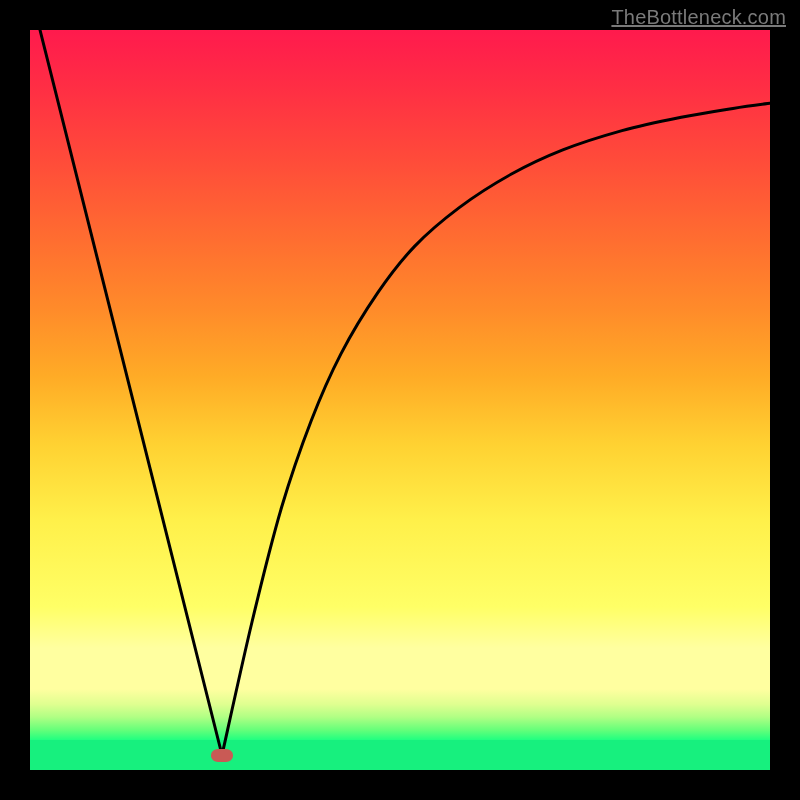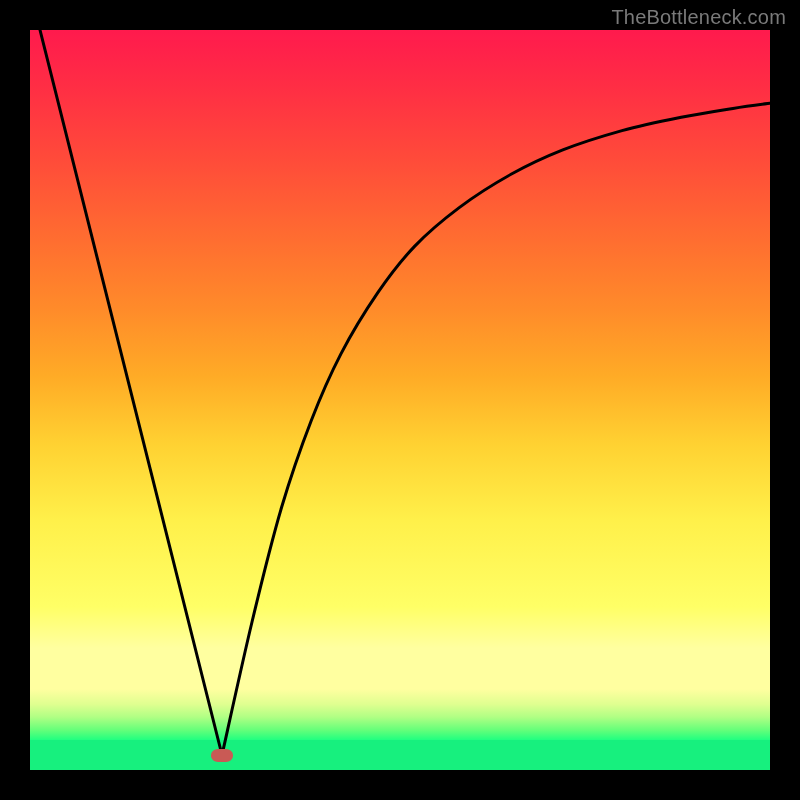--- a/index.html
+++ b/index.html
@@ -94,20 +94,21 @@
     border-radius: 7px / 6px;
   }
   .watermark {
     position: absolute;
     top: 6px;
     right: 14px;
     color: #7a7a7a;
     font-size: 20px;
     letter-spacing: 0.2px;
     user-select: none;
+    text-decoration: underline;
   }
 </style>
 </head>
 <body>
 
 <div class="frame">
 
   <div class="plot-area">
     <div class="gradient-bg">
       <div class="g-top"></div>

